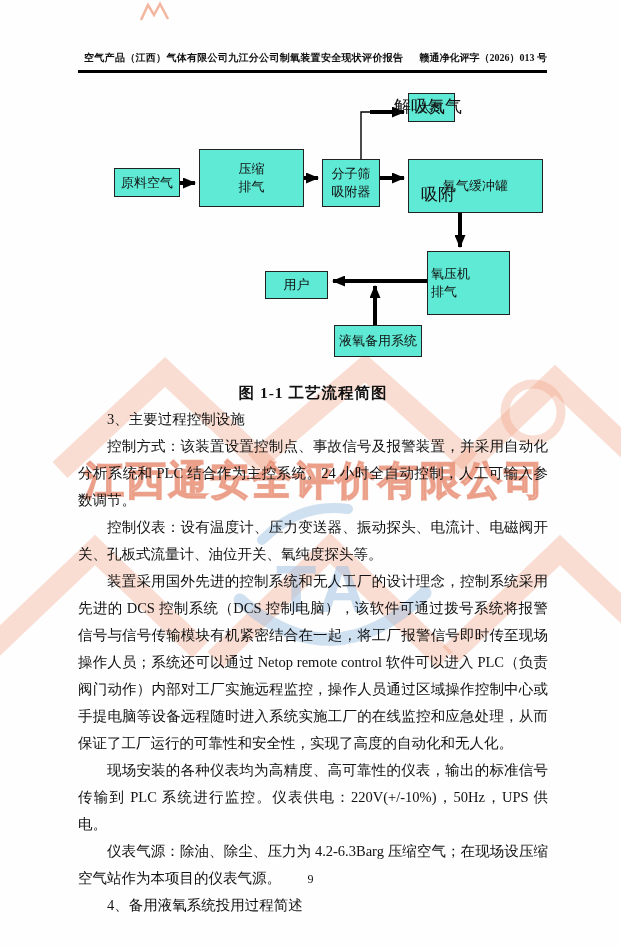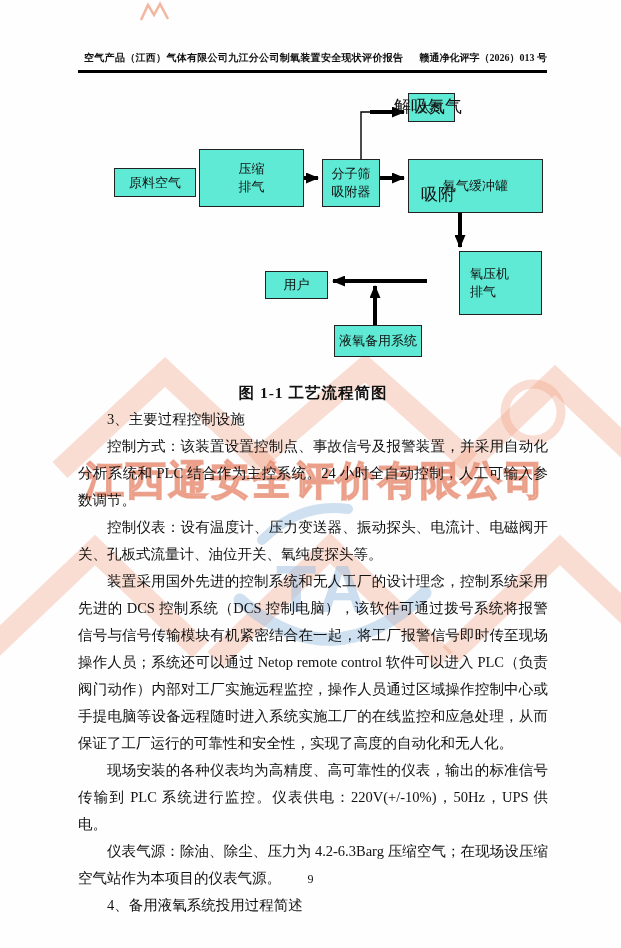--- a/index.html
+++ b/index.html
@@ -10,21 +10,21 @@
   .hdr{position:absolute;top:51px;left:78px;width:469px;z-index:3;}
   .hdr-left{position:absolute;left:6px;top:0;font-size:10px;font-weight:bold;letter-spacing:0.3px;white-space:nowrap;}
   .hdr-right{position:absolute;right:0;top:0;font-size:10px;font-weight:bold;white-space:nowrap;font-family:Liberation Serif, serif;}
   .hdr-rule{position:absolute;left:0;top:19px;width:469px;border-top:3px solid #000;}
 
   
   .flow-svg{position:absolute;left:0;top:0;width:621px;height:948px;z-index:1;}
   .fbox{position:absolute;border:1.3px solid #222;background:#5eead4;display:flex;align-items:center;
         justify-content:center;font-size:13px;line-height:18px;text-align:center;
         white-space:pre-line;z-index:2;box-sizing:border-box;}
-  .fbox-left{justify-content:flex-start;text-align:left;padding-left:10px;margin-left:32px;}
+  .fbox-left{justify-content:flex-start;text-align:left;padding-left:3px;}
   .flabel{position:absolute;font-size:17px;z-index:2;white-space:nowrap;margin-left:39px;}
 
   .caption{position:absolute;left:78px;top:383px;width:470px;text-align:center;
            font-weight:bold;font-size:15.5px;z-index:3;letter-spacing:1px;}
 
   
   .body-text{position:absolute;left:78px;top:406px;width:470px;z-index:3;}
   .body-text p{margin:0;text-indent:2em;text-align:justify;font-size:14.5px;line-height:27px;
                font-family:"Liberation Serif","DejaVu Serif",serif;}
 
@@ -82,21 +82,21 @@
       <line x1="294" y1="178" x2="318" y2="178" stroke-width="4" marker-end="url(#ah)"></line>
       <line x1="380" y1="178" x2="404" y2="178" stroke-width="4" marker-end="url(#ah)"></line>
       <path d="M361,159 L361,112 L372,112" stroke-width="1.4"></path>
       <line x1="370" y1="112" x2="404" y2="112" stroke-width="4" marker-end="url(#ah)"></line>
       <line x1="460" y1="213" x2="460" y2="247" stroke-width="4" marker-end="url(#ah)"></line>
       <line x1="427" y1="281" x2="333" y2="281" stroke-width="4" marker-end="url(#ah)"></line>
       <line x1="375" y1="325" x2="375" y2="286" stroke-width="4" marker-end="url(#ah)"></line>
     </g>
   </svg>
 
-  <div class="fbox" style="left:114px;top:168px;width:82px;height:29px">原料空气</div>
+  <div class="fbox" style="left:114px;top:168px;width:66px;height:29px">原料空气</div>
   <div class="fbox" style="left:199px;top:149px;width:105px;height:58px">压缩
 排气</div>
   <div class="fbox" style="left:322px;top:159px;width:58px;height:48px">分子筛
 吸附器</div>
   <div class="fbox" style="left:408px;top:93px;width:47px;height:29px">大气</div>
   <div class="fbox" style="left:408px;top:159px;width:135px;height:54px">氧气缓冲罐</div>
   <div class="fbox fbox-left" style="left:427px;top:251px;width:83px;height:64px">氧压机
 排气</div>
   <div class="fbox" style="left:265px;top:271px;width:63px;height:28px">用户</div>
   <div class="fbox" style="left:334px;top:325px;width:88px;height:32px">液氧备用系统</div>

